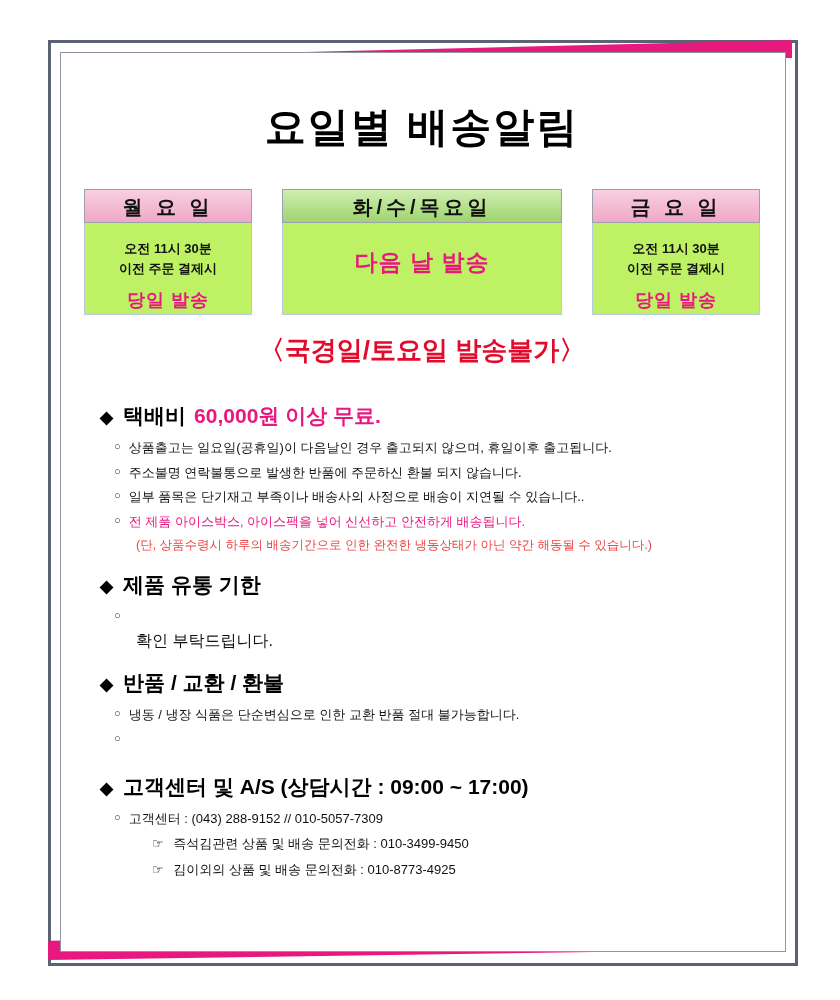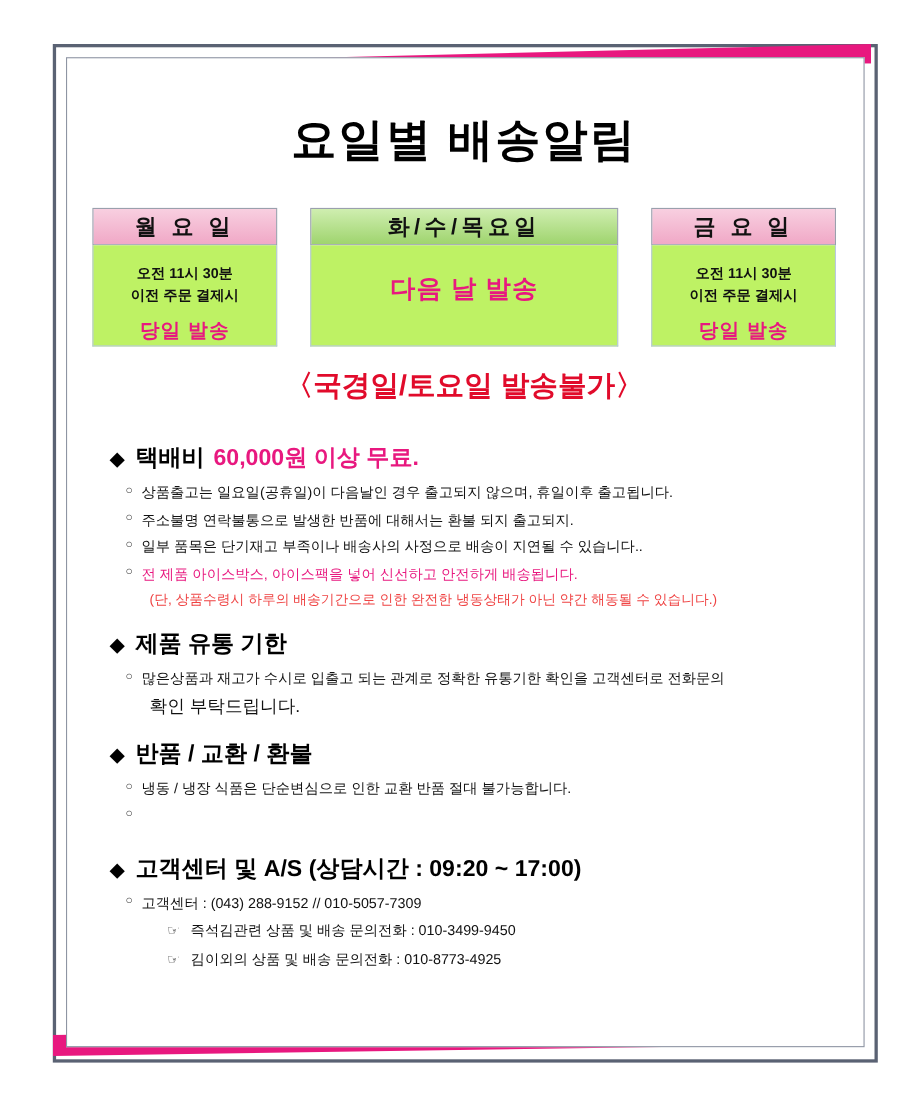--- a/index.html
+++ b/index.html
@@ -276,41 +276,40 @@
           <span class="dia">◆</span>
           <span>택배비</span>
           <span class="txt-red">60,000원 이상 무료.</span>
         </div>
         <div class="bullet">
           <span class="circ">○</span>
           <span>상품출고는 일요일(공휴일)이 다음날인 경우 출고되지 않으며, 휴일이후 출고됩니다.</span>
         </div>
         <div class="bullet">
           <span class="circ">○</span>
-          <span>주소불명 연락불통으로 발생한 반품에 대해서는 환불 되지 출고되지.</span>
+          <span>주소불명 연락불통으로 발생한 반품에 주문하신 환불 되지 않습니다.</span>
         </div>
         <div class="bullet">
           <span class="circ">○</span>
           <span>일부 품목은 단기재고 부족이나 배송사의 사정으로 배송이 지연될 수 있습니다..</span>
         </div>
         <div class="bullet red">
           <span class="circ">○</span>
           <span>전 제품 아이스박스, 아이스팩을 넣어 신선하고 안전하게 배송됩니다.</span>
         </div>
         <div class="sub-note">(단, 상품수령시 하루의 배송기간으로 인한 완전한 냉동상태가 아닌 약간 해동될 수 있습니다.)</div>
       </div>
 
       <div class="sec">
         <div class="sec-head">
           <span class="dia">◆</span>
           <span>제품 유통 기한</span>
         </div>
         <div class="bullet">
           <span class="circ">○</span>
-          <span>많은상품과 재고가 수시로 입출고 되는 관계로 정확한 유통기한 확인을 고객센터로 전화문의</span>
         </div>
         <div class="cont-line">확인 부탁드립니다.</div>
       </div>
 
       <div class="sec">
         <div class="sec-head">
           <span class="dia">◆</span>
           <span>반품 / 교환 / 환불</span>
         </div>
         <div class="bullet">
@@ -318,21 +317,21 @@
           <span>냉동 / 냉장 식품은 단순변심으로 인한 교환 반품 절대 불가능합니다.</span>
         </div>
         <div class="bullet">
           <span class="circ">○</span>
         </div>
       </div>
 
       <div class="sec">
         <div class="sec-head cs">
           <span class="dia">◆</span>
-          <span>고객센터 및 A/S (상담시간 : 09:20 ~ 17:00)</span>
+          <span>고객센터 및 A/S (상담시간 : 09:00 ~ 17:00)</span>
         </div>
         <div class="bullet">
           <span class="circ">○</span>
           <span>고객센터 : (043) 288-9152 // 010-5057-7309</span>
         </div>
         <div class="hand-line">
           <span class="hand">☞</span>
           <span>즉석김관련 상품 및 배송 문의전화 : 010-3499-9450</span>
         </div>
         <div class="hand-line">

